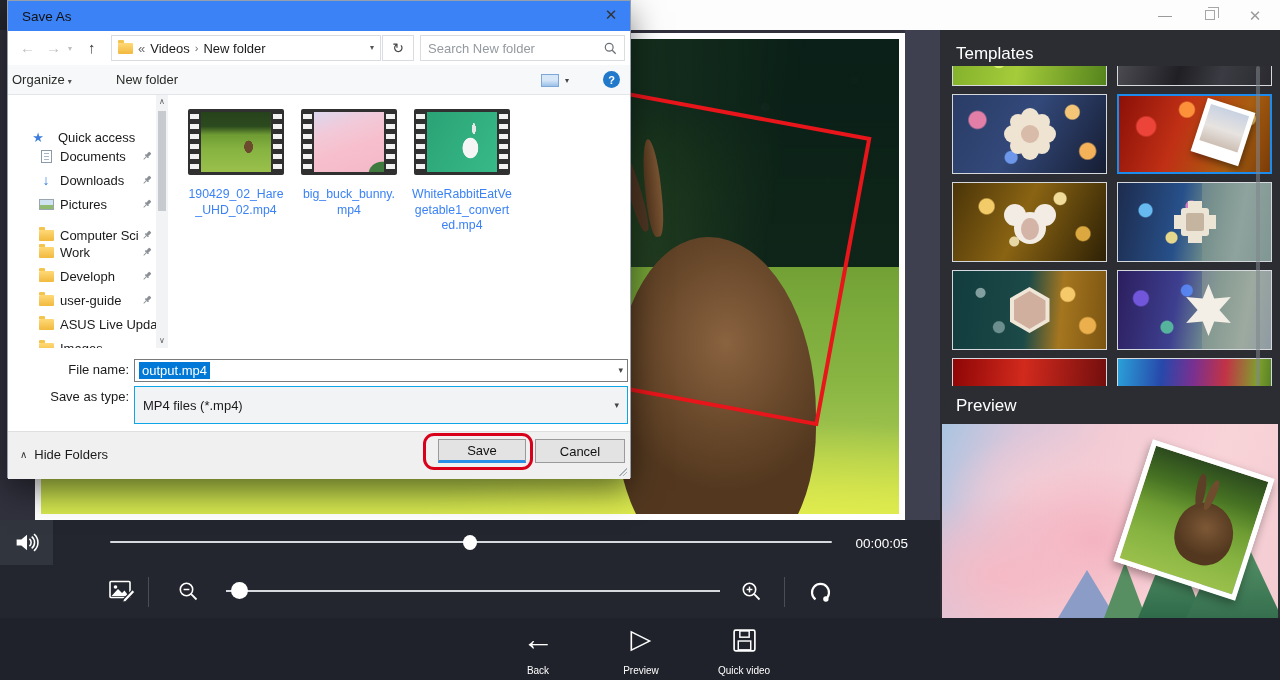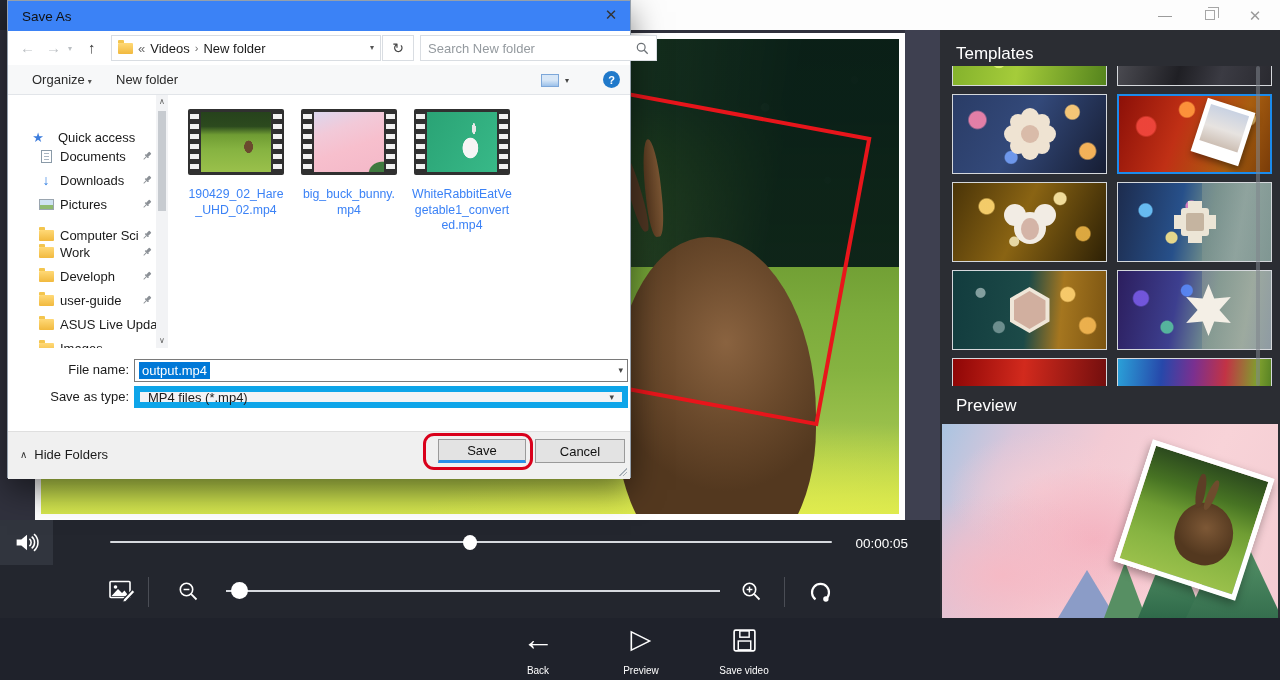--- a/index.html
+++ b/index.html
@@ -159,21 +159,21 @@
     border:1px solid #95a0ac; box-shadow:0 12px 30px rgba(0,0,0,.5); font-size:13px; color:#1b1b1b; }
   .dlg-titlebar { position:absolute; left:0; top:0; right:0; height:30px; background:#3b82f6; }
   .dlg-title { position:absolute; left:14px; top:8px; font-size:13.5px; color:#111; }
   .dlg-close { position:absolute; right:6px; top:5px; width:26px; height:20px; text-align:center; font-size:15px; color:#333; }
   .dlg-navbar { position:absolute; left:0; top:30px; right:0; height:34px; }
   .nav-glyph { position:absolute; top:8px; font-size:15px; color:#bcc0c4; }
   .addr-box, .refresh-box, .search-box { position:absolute; top:4px; height:26px; border:1px solid #d9dde2; background:#fff; display:flex; align-items:center; }
   .addr-box { left:103px; width:270px; padding:0 6px; gap:5px; }
   .addr-caret { margin-left:auto; color:#555; font-size:8px; }
   .refresh-box { left:374px; width:32px; justify-content:center; color:#444; font-size:14px; }
-  .search-box { left:412px; width:237px; padding:0 7px; }
+  .search-box { left:412px; width:205px; padding:0 7px; }
   .search-ph { color:#949a9f; flex:1; }
   .crumb { color:#1b1b1b; } .crumb-sep { color:#6b6b6b; font-size:11px; } .crumb-prefix { color:#6b6b6b; }
   .folder-ic { width:15px; height:11px; background:linear-gradient(180deg,#ffd977,#f1b93e); border-radius:1px; position:relative; flex:0 0 auto; }
   .folder-ic::before { content:""; position:absolute; left:0; top:-3px; width:6px; height:3px; background:#f3c54e; border-radius:1px 1px 0 0; }
   .dlg-toolbar { position:absolute; left:0; top:64px; right:0; height:30px; background:#f7f8f9; border-bottom:1px solid #e2e5e9; }
   .tb-item { position:absolute; top:7px; font-size:13px; color:#2b2b2b; }
   .tb-caret { font-size:8px; color:#555; margin-left:3px; }
   .view-ic { position:absolute; left:533px; top:9px; width:18px; height:13px; border:1px solid #7da7d9; background:linear-gradient(180deg,#d8e7f7 45%,#9cc1ea); }
   .view-caret { position:absolute; left:557px; top:12px; font-size:8px; color:#444; }
   .help-btn { position:absolute; left:595px; top:6px; width:17px; height:17px; border-radius:50%; background:#2079ca; color:#fff;
@@ -206,21 +206,21 @@
     linear-gradient(160deg,#dcd7ee 0%,#f2c9d8 30%,#f7bfcd 58%,#f4b8c8 100%); }
   .img-rabbit { background:radial-gradient(13px 17px at 62% 60%, #f5f5f5 58%, rgba(245,245,245,0) 63%),
     radial-gradient(3px 9px at 67% 28%, #e8e8e8 60%, rgba(232,232,232,0) 65%),
     linear-gradient(120deg,#2aa375,#38b988); }
   .file-label { margin-top:12px; font-size:12.3px; line-height:15.5px; text-align:center; color:#3b82f6; word-break:break-all; }
   .field-row { position:absolute; left:0; height:24px; }
   .field-label { position:absolute; left:0; width:121px; text-align:right; font-size:13px; top:3px; }
   .fname-input { position:absolute; left:126px; top:0; width:494px; height:23px; border:1px solid #7a7a7a; background:#fff; display:flex; align-items:center; padding:0 4px; }
   .fname-sel { background:#0078d7; color:#fff; padding:1px 3px; font-size:13px; }
   .combo-caret { margin-left:auto; font-size:9px; color:#444; }
-  .stype-box { position:absolute; left:126px; top:0; width:494px; height:22px; border:6px solid #0ea5e9; background:#f2f3f5; display:flex; align-items:center; padding:0 8px; font-size:13px; }
+  .stype-box { position:absolute; left:126px; top:0; width:494px; height:38px; border:1px solid #0ea5e9; background:#f2f3f5; display:flex; align-items:center; padding:0 8px; font-size:13px; }
   .dlg-footer { position:absolute; left:0; top:430px; right:0; height:48px; background:#f0f0f0; border-top:1px solid #dfdfdf; }
   .hidefolders { position:absolute; left:12px; top:15px; display:flex; align-items:center; gap:7px; font-size:13px; color:#1b1b1b; }
   .hf-caret { font-size:10px; color:#333; }
   .dlg-btn { position:absolute; top:7px; height:24px; background:#e3e3e3; border:1px solid #9a9a9a; font-size:13px;
     display:flex; align-items:center; justify-content:center; color:#111; }
   .btn-save { left:430px; width:88px; border-bottom:3px solid #2a8ee8; }
   .btn-cancel { left:527px; width:90px; }
   .red-ring { position:absolute; left:415px; top:1px; width:110px; height:37px; border:3px solid #d9001b; border-radius:11px; pointer-events:none; }
   .resize-grip { position:absolute; right:3px; bottom:3px; width:8px; height:8px;
     background:linear-gradient(135deg, transparent 0 50%, #a8b0b8 50% 58%, transparent 58% 72%, #a8b0b8 72% 80%, transparent 80%); }
@@ -276,21 +276,21 @@
         </div>
       <div class="search-box">
         <span class="search-ph">Search New folder</span>
         <svg width="13" height="13" viewBox="0 0 14 14">
             <circle cx="5.6" cy="5.6" r="4.2" fill="none" stroke="#6b7075" stroke-width="1.3"></circle>
             <line x1="8.9" y1="8.9" x2="12.6" y2="12.6" stroke="#6b7075" stroke-width="1.4"></line>
           </svg>
       </div>
     </div>
     <div class="dlg-toolbar">
-      <span class="tb-item" style="left:24px;text-align:center;"><span>Organize</span><span class="tb-caret glyph">▾</span></span>
+      <span class="tb-item" style="left:4px;text-align:center;"><span>Organize</span><span class="tb-caret glyph">▾</span></span>
       <span class="tb-item" style="left:108px;">New folder</span>
       <span class="view-ic"></span>
       <span class="view-caret glyph">▾</span>
       <span class="help-btn">?</span>
     </div>
     <div class="dlg-body">
 
       <div class="side-item" style="top:30px;">
         <span class="qa-star glyph">★</span>
         <span class="lbl si-lbl-qa">Quick access</span>
@@ -548,16 +548,16 @@
     <span class="nlabel">Preview</span>
   </div>
   <div class="navbtn nav-save">
     <span class="nicon">
       <svg width="27" height="27" viewBox="0 0 26 26">
         <rect x="3" y="3" width="20" height="20" rx="1.5" fill="none" stroke="#fff" stroke-width="1.6"></rect>
         <rect x="8.5" y="3.8" width="9" height="6" fill="none" stroke="#fff" stroke-width="1.4"></rect>
         <rect x="7" y="13.5" width="12" height="8.5" fill="none" stroke="#fff" stroke-width="1.4"></rect>
       </svg>
     </span>
-    <span class="nlabel">Save video</span>
+    <span class="nlabel">Quick video</span>
   </div>
 
 </div>
 
 </body></html>

